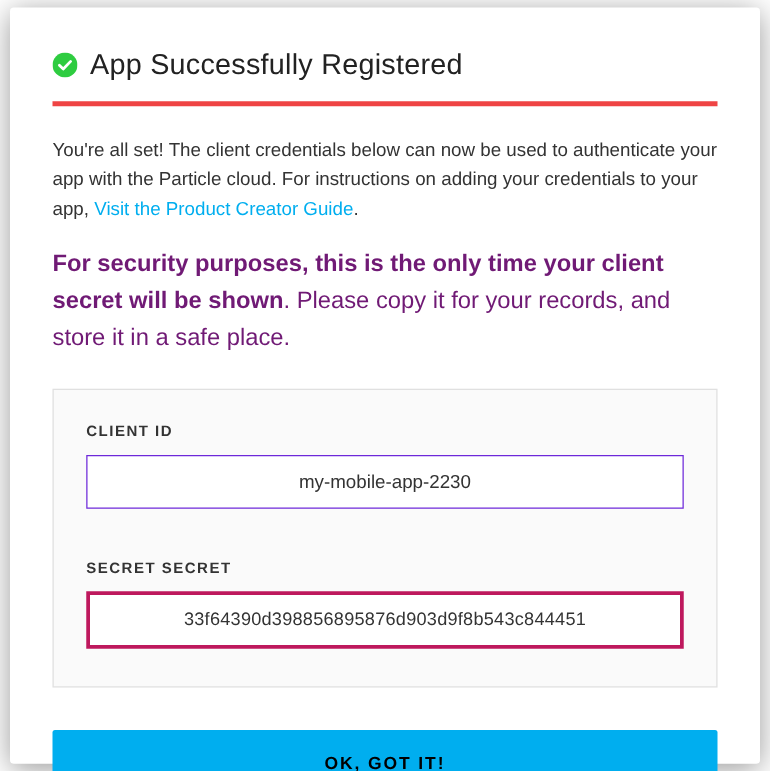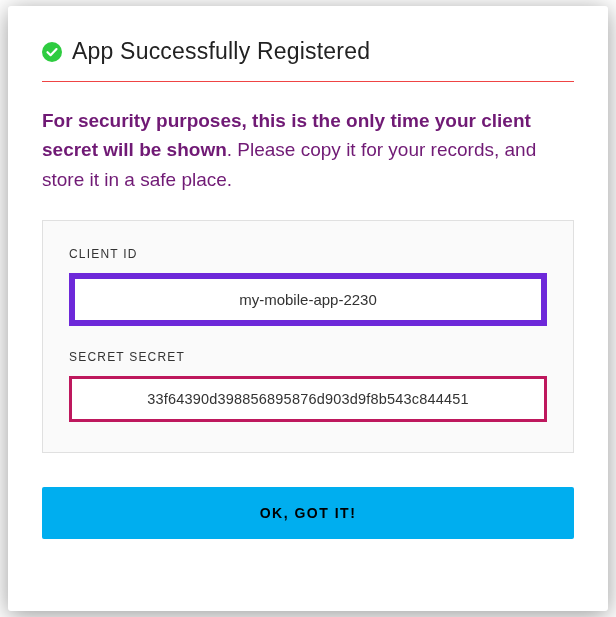--- a/index.html
+++ b/index.html
@@ -27,21 +27,21 @@
       box-shadow: 0 4px 24px rgba(0,0,0,0.4);
       padding: 32px 34px 28px 34px;
       display: flex;
       flex-direction: column;
     }
     .modal-header {
       display: flex;
       align-items: center;
       gap: 10px;
       padding-bottom: 16px;
-      border-bottom: 1px solid #ef4444;
+      border-bottom: 4px solid #ef4444;
       margin-bottom: 24px;
     }
     .check-badge {
       width: 20px;
       height: 20px;
       flex-shrink: 0;
     }
     .modal-title {
       font-size: 23px;
       font-weight: 400;
@@ -68,33 +68,33 @@
       font-weight: 700;
     }
     .creds-box {
       border: 1px solid #e0e0e0;
       background: #fafafa;
       padding: 26px 26px 30px 26px;
       margin-bottom: 34px;
     }
     .field-label {
       font-size: 12px;
-      font-weight: 400;
+      font-weight: 700;
       letter-spacing: 1.2px;
       color: #333;
       margin-bottom: 12px;
     }
     .field-box {
-      border: 6px solid #6d28d9;
+      border: 1px solid #6d28d9;
       background: #fff;
       padding: 12px 14px;
       text-align: center;
       font-size: 15px;
       color: #333;
-      margin-bottom: 24px;
+      margin-bottom: 40px;
     }
     .field-box.secret {
       border: 3px solid #be185d;
       margin-bottom: 0;
       font-family: inherit;
       font-size: 14.5px;
       letter-spacing: 0.2px;
     }
     .confirm-button {
       width: 100%;
@@ -125,20 +125,23 @@
 <div class="modal">
 
   <div class="modal-header">
     <svg class="check-badge" viewBox="0 0 20 20">
       <circle cx="10" cy="10" r="10" fill="#2ecc40"></circle>
       <path d="M5.5 10.2 L8.6 13.2 L14.5 7.1" stroke="#fff" stroke-width="2.2" fill="none" stroke-linecap="round" stroke-linejoin="round"></path>
     </svg>
     <h1 class="modal-title">App Successfully Registered</h1>
   </div>
 
+  <p class="intro-text">
+    <span>You're all set! The client credentials below can now be used to authenticate your app with the Particle cloud. For instructions on adding your credentials to your app, </span><a href="#">Visit the Product Creator Guide</a><span>.</span>
+  </p>
 
   <p class="security-text">
     <span class="bold">For security purposes, this is the only time your client secret will be shown</span><span>. Please copy it for your records, and store it in a safe place.</span>
   </p>
 
   <div class="creds-box">
     <div class="field-label">CLIENT ID</div>
     <div class="field-box">my-mobile-app-2230</div>
 
     <div class="field-label">SECRET SECRET</div>

